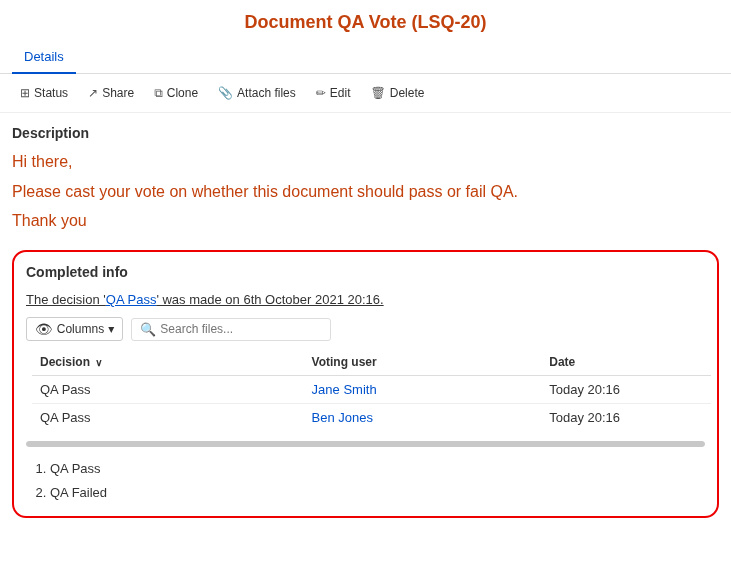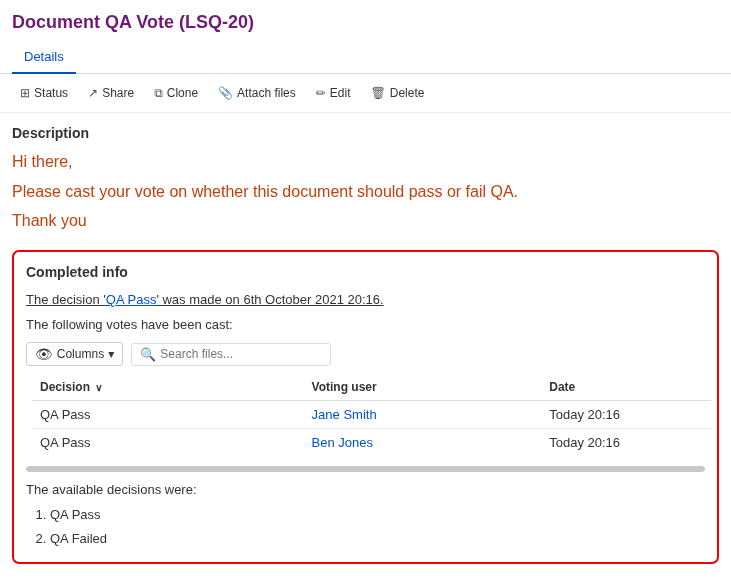--- a/index.html
+++ b/index.html
@@ -12,22 +12,23 @@
       min-height: 583px;
     }
 
     .page-header {
       padding: 12px 12px 0 12px;
     }
 
     .page-title {
       font-size: 18px;
       font-weight: 600;
-      color: #701a75;
+      color: #c2410c;
       margin-bottom: 8px;
+      text-align: center;
     }
 
     .tabs {
       display: flex;
       border-bottom: 1px solid #ddd;
       margin: 0 0 0 0;
       padding: 0 12px;
     }
 
     .tab {
@@ -90,21 +91,21 @@
       line-height: 1.6;
       color: #c2410c;
     }
 
     .description-text p {
       margin-bottom: 4px;
     }
 
     .completed-info-box {
       border: 2px solid #e00;
-      border-radius: 7px;
+      border-radius: 14px;
       padding: 12px;
       margin-top: 8px;
     }
 
     .completed-info-title {
       font-size: 14px;
       font-weight: 700;
       margin-bottom: 10px;
     }
 
@@ -291,21 +292,20 @@
     </div>
   </div>
 
   <div class="completed-info-box">
     <div class="completed-info-title">Completed info</div>
 
     <div class="decision-text">
       <span>The decision '</span><a class="decision-link">QA Pass</a><span>' was made on 6th October 2021 20:16.</span>
     </div>
 
-    <div class="votes-label">The following votes have been cast:</div>
 
     <div class="table-controls">
       <button class="columns-btn">
         <span class="eye-icon">👁</span>
         <span>Columns</span>
         <span>▾</span>
       </button>
       <div class="search-files">
         <span>🔍</span>
         <input type="text" placeholder="Search files..." style="">
@@ -335,20 +335,19 @@
       <td>Today 20:16</td>
     </tr>
         </tbody>
     </table>
 
     <div class="scrollbar-area">
       <div class="scrollbar-thumb"></div>
     </div>
 
     <div class="available-decisions">
-      <p>The available decisions were:</p>
       <ol id="decisions-list">
       <li>QA Pass</li>
           <li>QA Failed</li>
         </ol>
     </div>
   </div>
 </div>
 
 </body></html>

